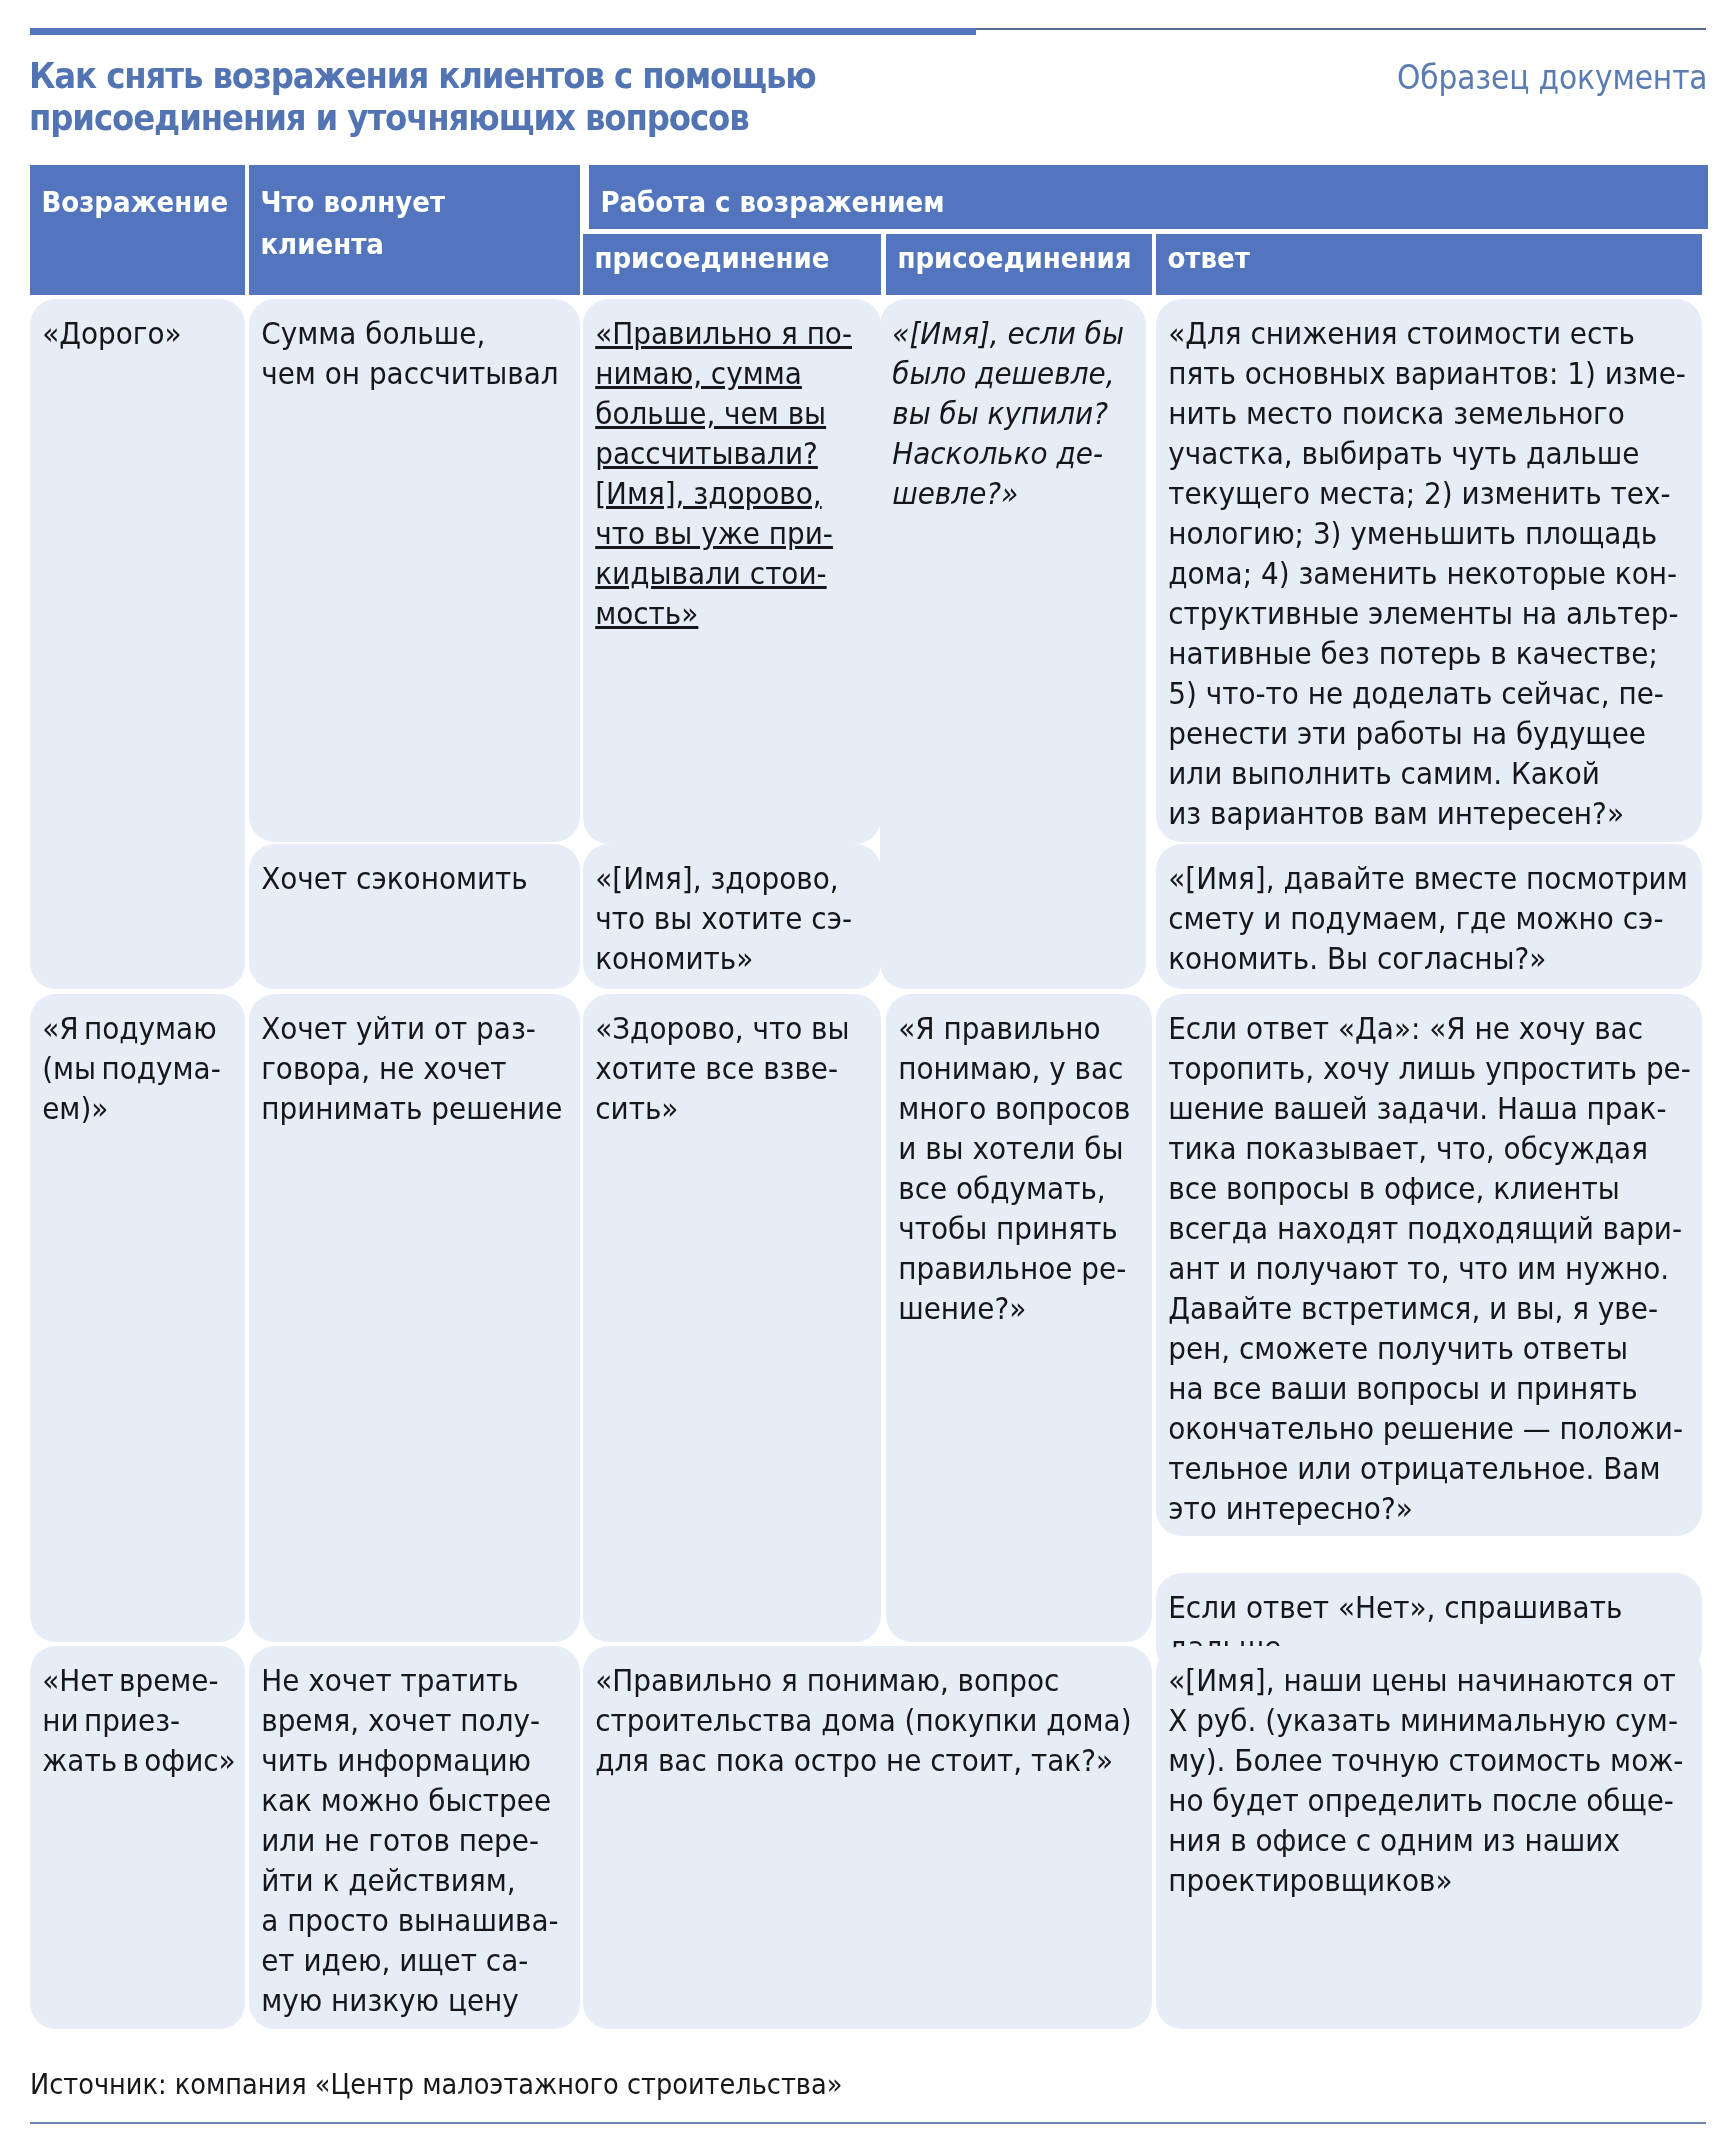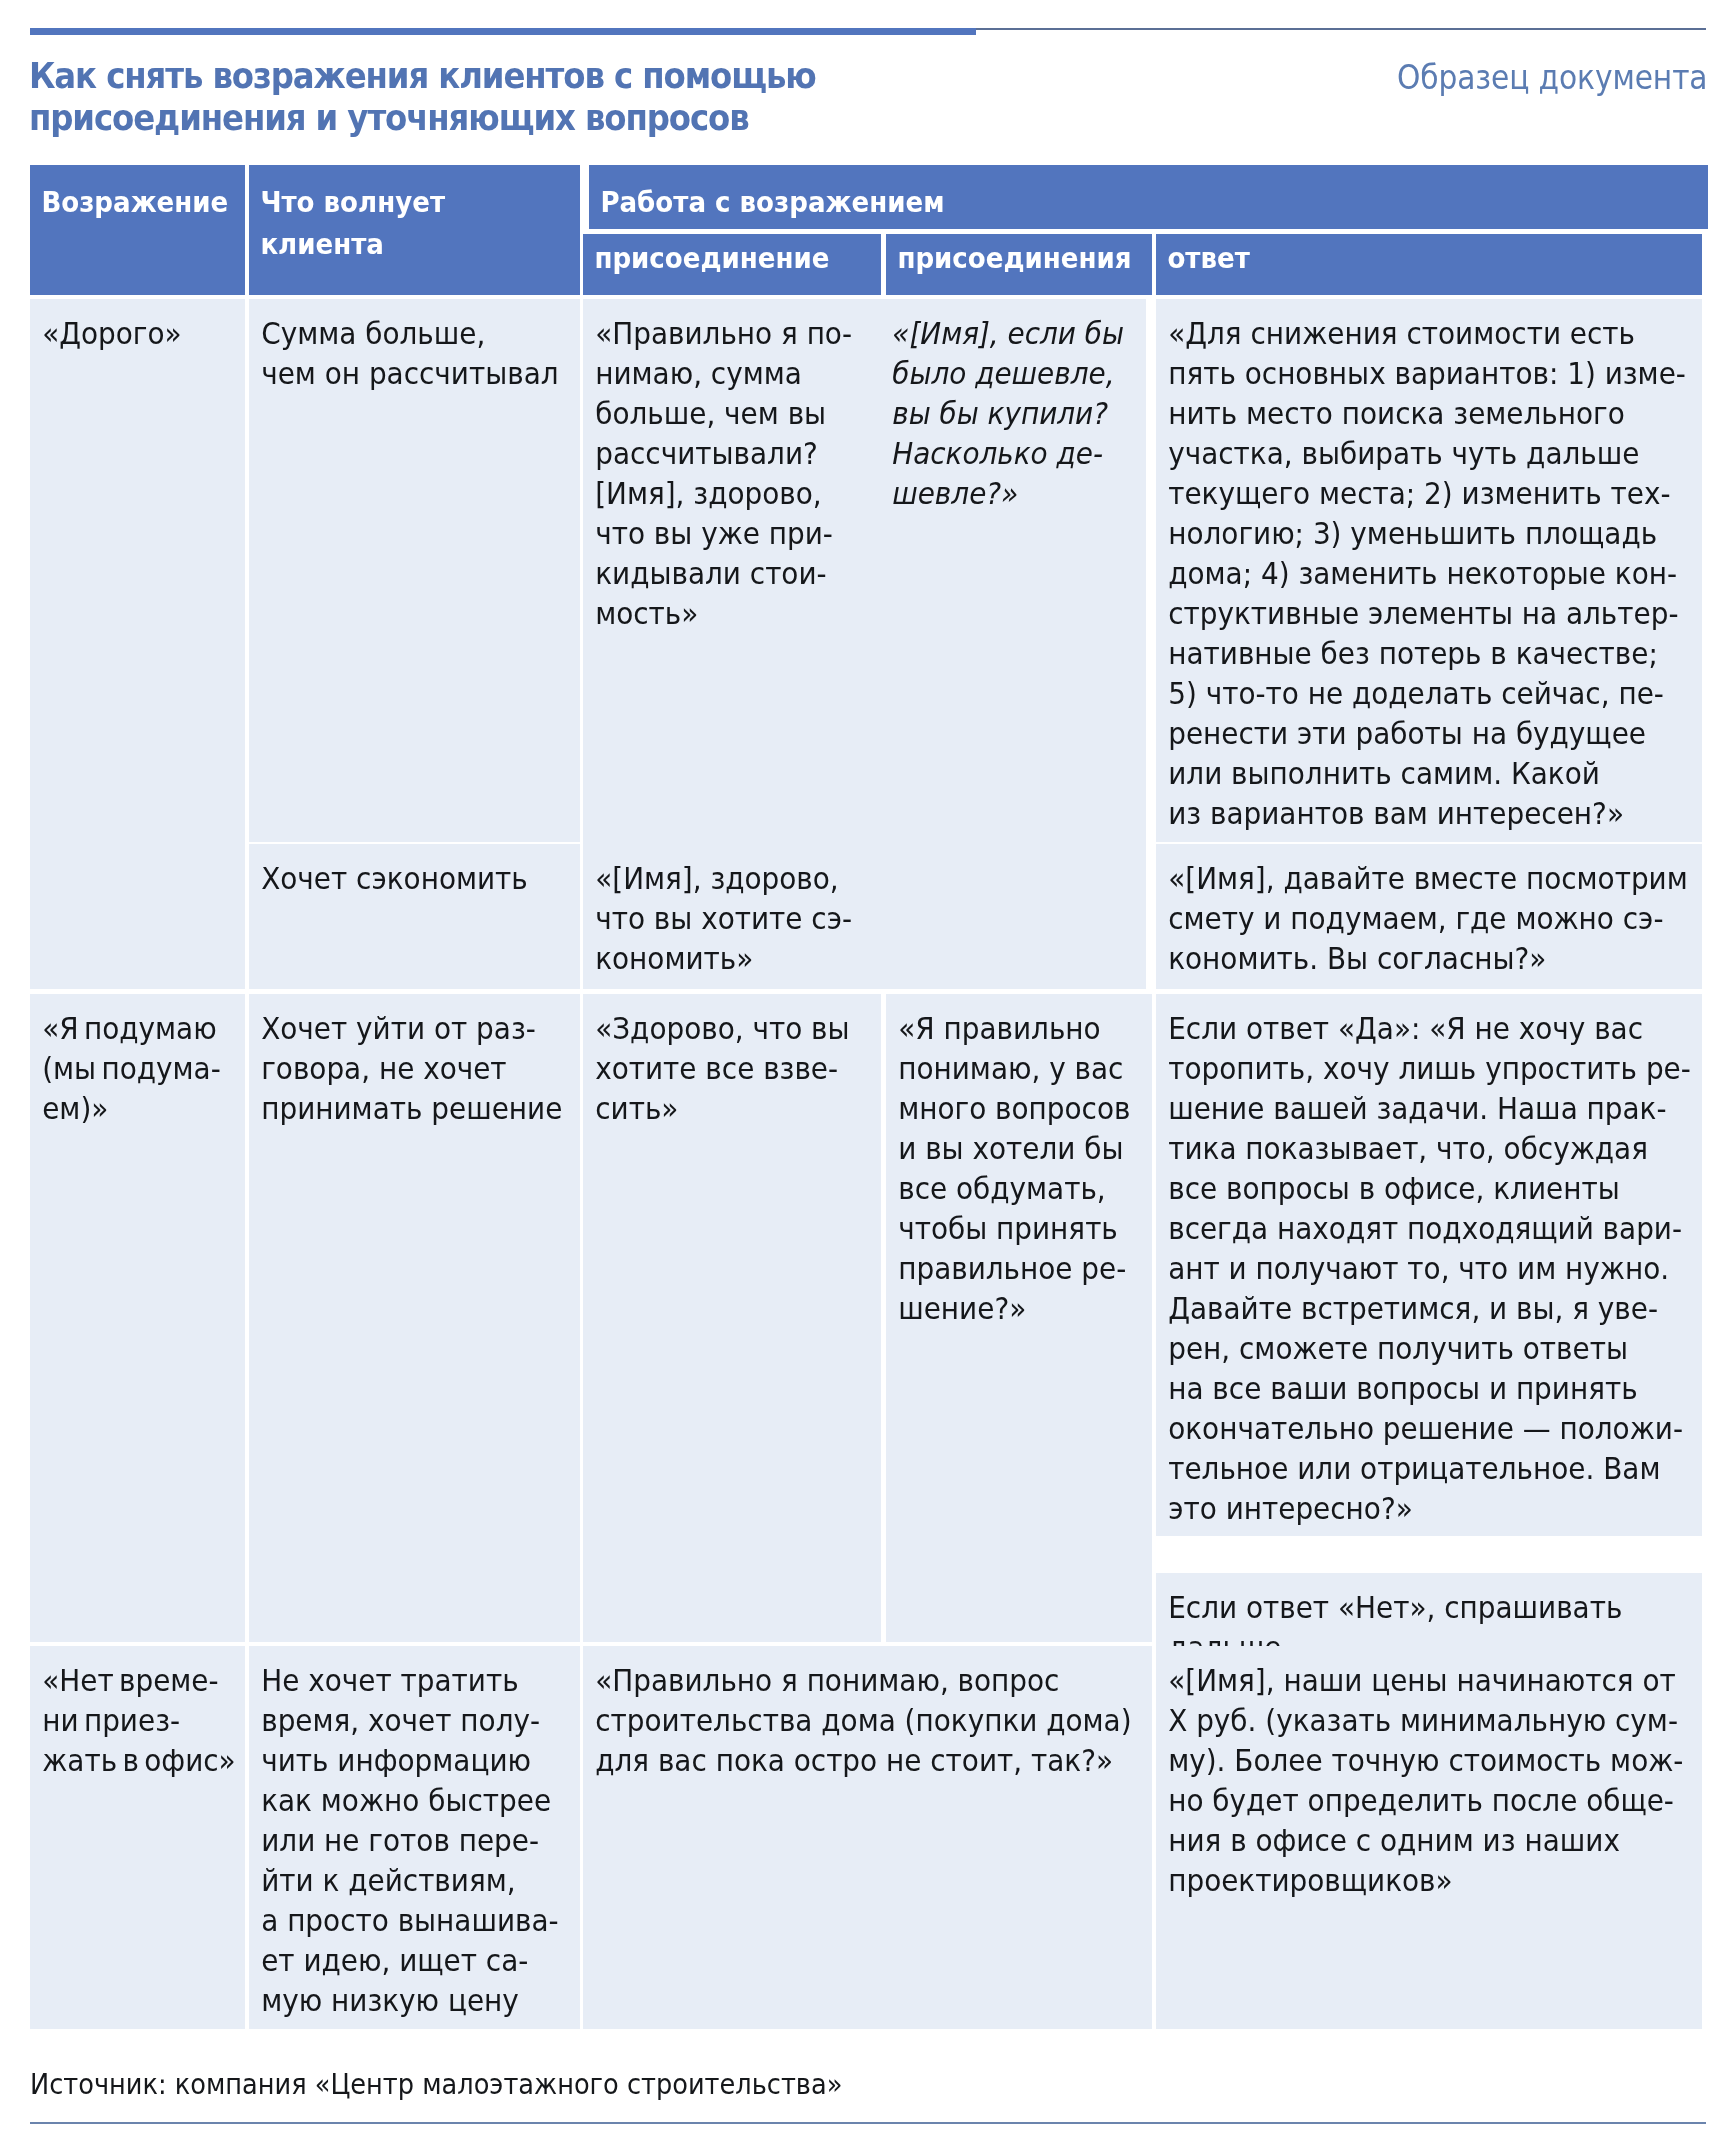--- a/index.html
+++ b/index.html
@@ -17,35 +17,35 @@
     font-size:36px;font-weight:bold;line-height:42px;letter-spacing:-1.1px;color:#5274b3;
     white-space:nowrap;}
   .sample{position:absolute;left:1397px;top:59px;font-size:33px;line-height:38px;
     letter-spacing:-0.1px;color:#5b7cb2;white-space:nowrap;}
   .grid{position:absolute;left:0;top:0;width:1729px;height:2155px;}
   .cell{position:absolute;box-sizing:border-box;}
   .cell.head{background:#5275be;color:#ffffff;font-size:29px;font-weight:bold;line-height:42px;
              padding:15.7px 12.2px 0 11.4px;overflow:hidden;white-space:nowrap;}
   .cell.head.sub{padding-top:3px;}
   .cell.body{background:#e7edf6;color:#15171a;font-size:31px;line-height:40px;
-             padding:14px 10.5px 0 12.2px;overflow:hidden;white-space:nowrap;word-spacing:0px;}
+             padding:14px 10.5px 0 12.2px;overflow:hidden;white-space:nowrap;word-spacing:0px;border-radius:26px;}
   #r1-objection,#r2-objection,#r3-objection{word-spacing:-3.5px;}
 
   
   #h-objection{left:30px;top:165px;width:215px;height:130px;}
   #h-concern  {left:249px;top:165px;width:331px;height:130px;}
   #h-work     {left:583px;top:165px;width:1119px;height:64px;margin-left:6px;}
   #h-join     {left:583px;top:234px;width:298px;height:61px;}
   #h-research {left:886px;top:234px;width:266px;height:61px;}
   #h-answer   {left:1156px;top:234px;width:546px;height:61px;}
 
   
   #r1-objection{left:30px;top:299px;width:215px;height:690px;}
   #r1a-concern {left:249px;top:299px;width:331px;height:543px;}
-  #r1a-join    {left:583px;top:299px;width:298px;height:545px;}
+  #r1a-join    {left:583px;top:299px;width:298px;height:545px;text-decoration:underline;}
   #r1-research {left:880px;top:299px;width:266px;height:690px;font-style:italic;}
   #r1a-answer  {left:1156px;top:299px;width:546px;height:543px;}
   #r1b-concern {left:249px;top:844px;width:331px;height:145px;}
   #r1b-join    {left:583px;top:844px;width:298px;height:145px;}
   #r1b-answer  {left:1156px;top:844px;width:546px;height:145px;}
 
   
   #r2-objection{left:30px;top:994px;width:215px;height:648px;}
   #r2-concern  {left:249px;top:994px;width:331px;height:648px;}
   #r2-join     {left:583px;top:994px;width:298px;height:648px;}

